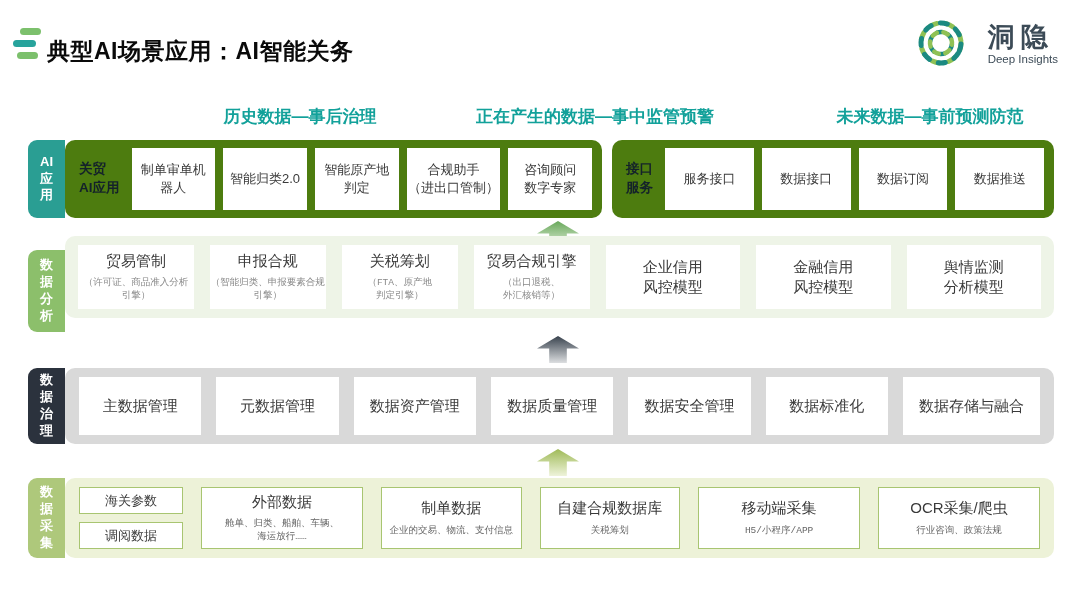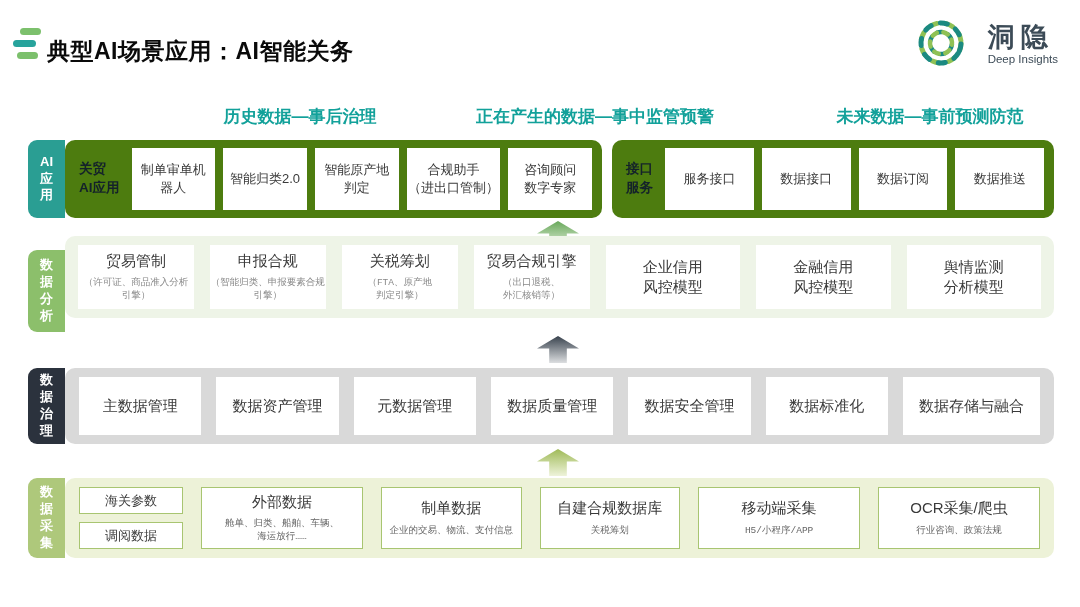--- a/index.html
+++ b/index.html
@@ -181,22 +181,22 @@
 
 <div class="arrow a2"></div>
 
 <div class="row-tab tab-gov">数
 据
 治
 理</div>
 
 <div class="panel panel-gov">
   <div class="card f1"><div class="t big">主数据管理</div></div>
+  <div class="card f1"><div class="t big">元数据管理</div></div>
   <div class="card f1"><div class="t big">数据资产管理</div></div>
-  <div class="card f1"><div class="t big">元数据管理</div></div>
   <div class="card f1"><div class="t big">数据质量管理</div></div>
   <div class="card f1"><div class="t big">数据安全管理</div></div>
   <div class="card f1"><div class="t big">数据标准化</div></div>
   <div class="card f11"><div class="t big">数据存储与融合</div></div>
 </div>
 
 <div class="arrow a3"></div>
 
 <div class="row-tab tab-col">数
 据

